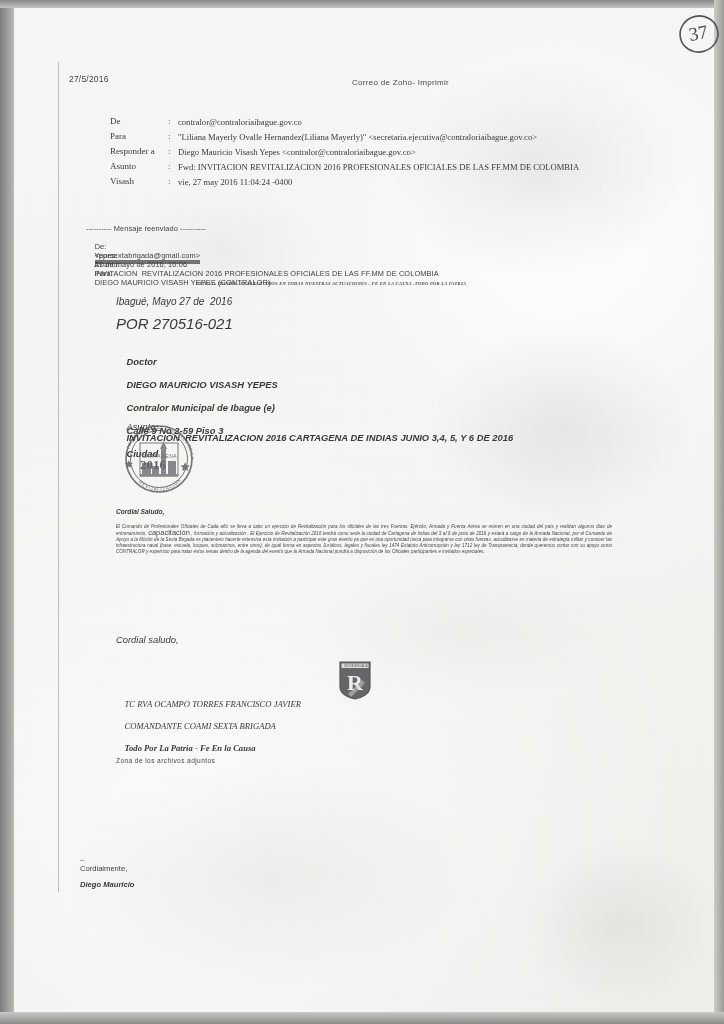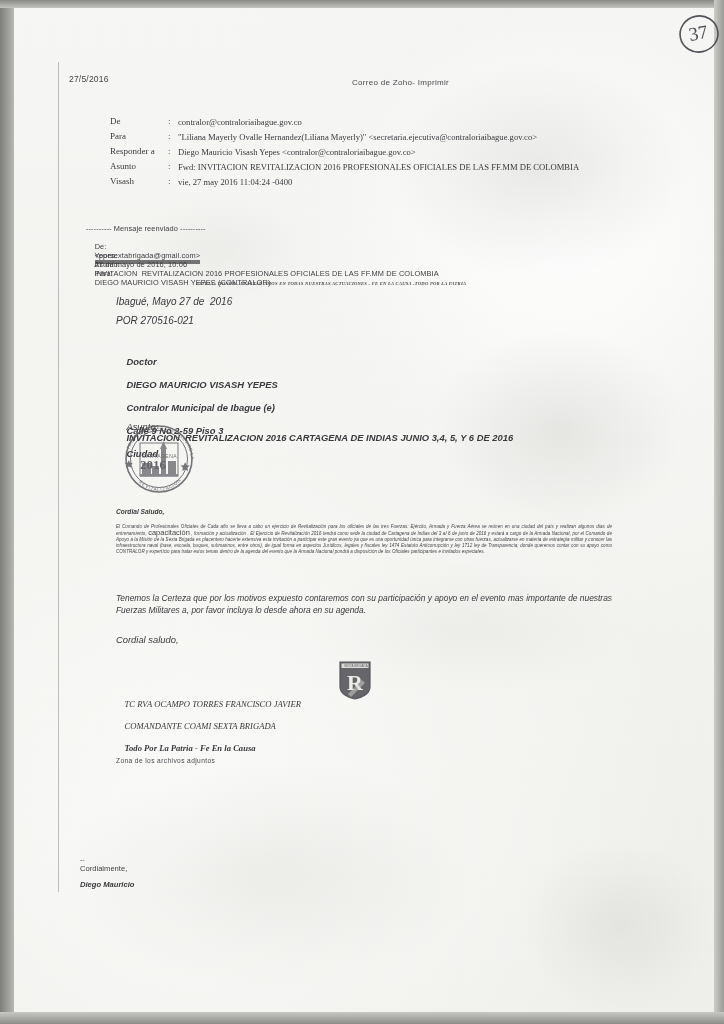--- a/index.html
+++ b/index.html
@@ -46,21 +46,21 @@
   .val{font-size:8.6px;color:#3a3a3e;}
 
   
   .fwd{position:absolute;left:86px;font-family:"Liberation Sans",sans-serif;font-size:7.4px;color:#3e3e42;white-space:pre;letter-spacing:.1px;}
   .ul{border-bottom:4px solid #737373;}
 
   
   .motto{left:196px;top:281px;font-size:4.6px;font-style:italic;font-weight:bold;color:#4a4a4e;letter-spacing:.25px;}
   .letter-it{font-style:italic;color:#3a3a3e;font-family:"Liberation Sans",sans-serif;}
   .city{left:116px;top:296px;font-size:10px;}
-  .por{left:116px;top:315px;font-size:10px;}
+  .por{left:116px;top:315px;font-size:15px;}
 
   .addr{left:116px;top:344px;font-size:9.4px;font-weight:bold;line-height:11.6px;font-style:italic;}
   .asunto{left:116px;top:410px;font-size:9.4px;font-weight:bold;}
   .asunto .lead{font-weight:normal;}
 
   .cordial-s{left:116px;top:508px;font-size:6.6px;font-weight:bold;font-style:italic;font-family:"Liberation Sans",sans-serif;color:#3a3a3e;}
 
   .body1{position:absolute;left:116px;top:524px;width:496px;font-family:"Liberation Sans",sans-serif;font-style:italic;font-size:4.5px;line-height:6.1px;color:#45454a;text-align:justify;letter-spacing:.05px;}
   .body1 .big{font-size:7.4px;font-style:normal;}
 
@@ -210,21 +210,20 @@
       <polygon points="70,44 71.6,47.2 75,47.6 72.5,50 73.2,53.4 70,51.8 66.8,53.4 67.5,50 65,47.6 68.4,47.2" fill="#55555c" transform="scale(0.92) translate(3,3)"></polygon>
     </svg>
   </div>
 
   <div class="txt cordial-s">Cordial Saludo,</div>
 
   <div class="body1">
     <span>El Comando de Profesionales Oficiales de  Cada año se lleva a cabo un ejercicio de Revitalización para los oficiales  de las tres Fuerzas: Ejército, Armada y Fuerza Aérea se reúnen en una ciudad del país y realizan algunos días de entrenamiento, </span><span class="big">capacitación</span><span> , formación y actualización . El Ejercicio de Revitalización 2016 tendrá como sede la ciudad de Cartagena de Indias del 3 al 6 de junio de 2016 y estará a cargo de la Armada Nacional, por el Comando de Apoyo a la Misión de la Sexta Brigada es placentero hacerte extensiva esta invitación  a participar este gran evento ya que es una oportunidad única para integrarse con otras fuerzas, actualizarse en materia de estrategia militar y conocer las infraestructura naval (base, escuela, buques, submarinos, entre otros), de igual forma en aspectos Jurídicos, legales y fiscales ley 1474 Estatuto Anticorrupción y ley 1712  ley de Transparencia; donde queremos contar con su apoyo como CONTRALOR y expertício para tratar estos temas dentro de la agenda del evento  que la Armada Nacional pondrá a disposición de los Oficiales participantes e invitados especiales.</span>
   </div>
 
-  <div class="body2">Tenemos la Certeza que por los motivos expuesto contaremos con su participación y apoyo en el evento mas importante de nuestras Fuerzas Militares a, por favor incluya lo desde ahora en su agenda.</div>
 
   <div class="txt letter-it cordial2">Cordial saludo,</div>
 
   <div class="stamp2">
     <svg width="34" height="40" viewBox="0 0 34 40">
       <path d="M2,2 H32 V27 C32,34 23,38 17,39 C11,38 2,34 2,27 Z" fill="#4d4d54" stroke="#3c3c43" stroke-width="1.2"></path>
       <rect x="3.5" y="3.5" width="27" height="4.5" fill="#d9d9d6"></rect>
       <text x="6" y="7.4" font-family="Liberation Sans, sans-serif" font-size="3" fill="#4a4a51">SEXTA BRIGADA</text>
       <text x="9" y="30" font-family="Liberation Serif, serif" font-size="22" fill="#eeeeea" font-weight="bold">R</text>
       <path d="M10,34 L24,20 L27,23 L13,37 Z" fill="#c8c8c4" opacity=".55"></path>

